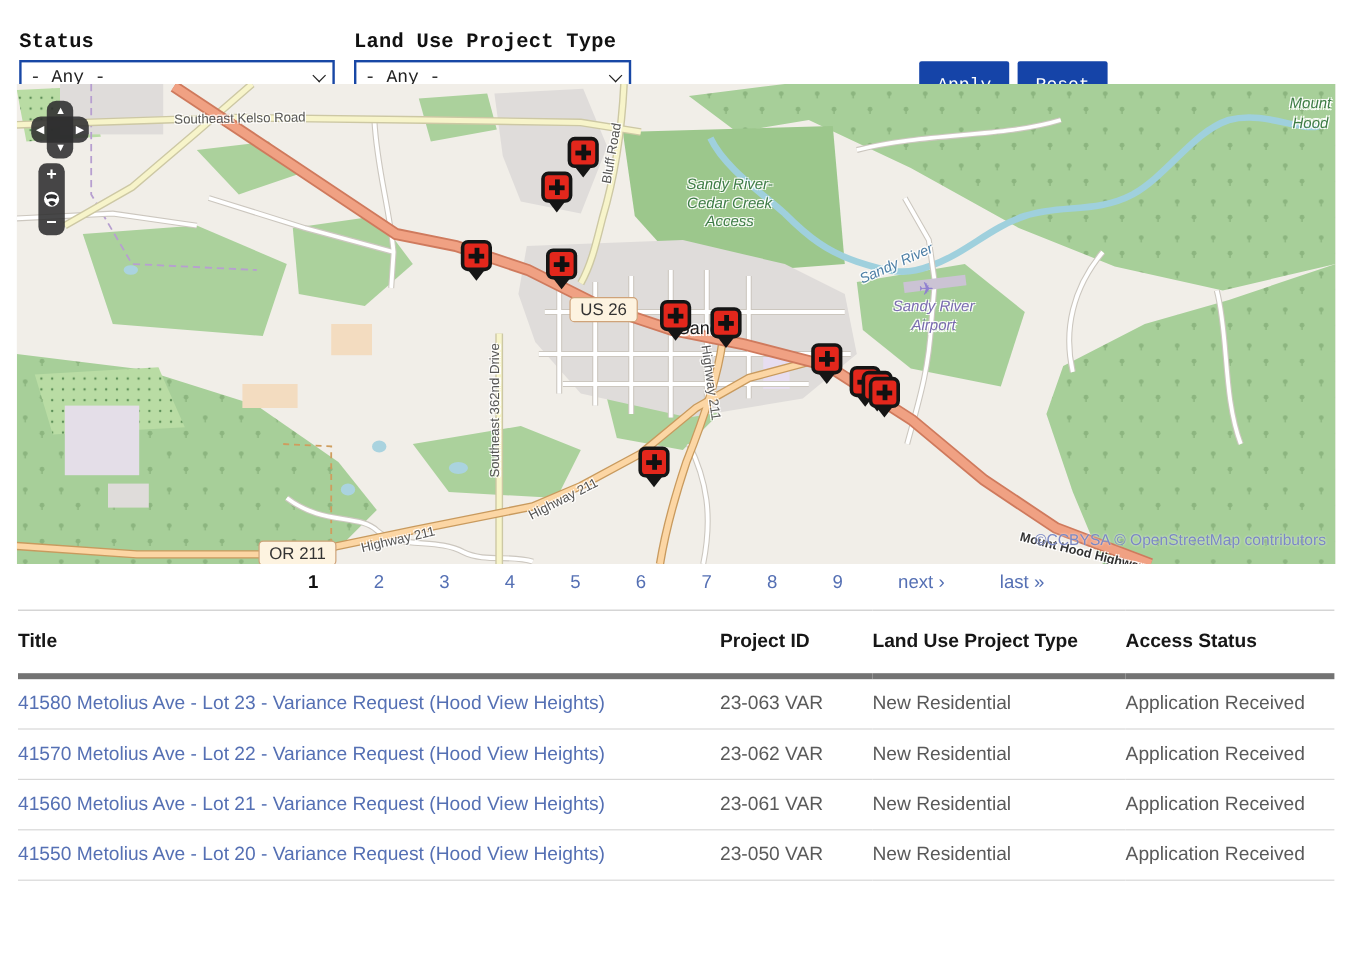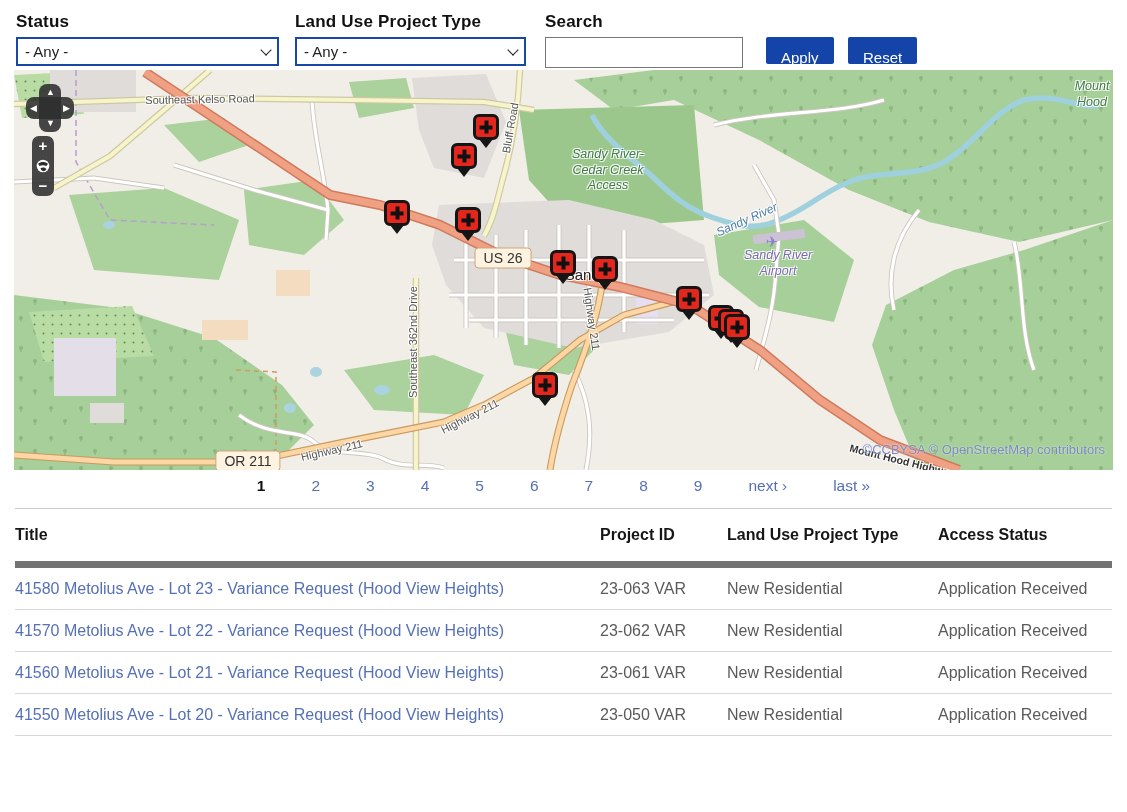--- a/index.html
+++ b/index.html
@@ -1,21 +1,21 @@
 <!DOCTYPE html>
 <html><head>
 <meta charset="utf-8">
 <style>
   * { box-sizing: border-box; margin: 0; padding: 0; }
   html,body { width:1127px; height:812px; overflow:hidden; background:#fff;
     font-family:"Liberation Sans", sans-serif; color:#1a1a1a; }
   body { position:relative; }
 
   
-  .filters { position:absolute; left:0; top:2px; width:1127px; height:74px; }
+  .filters { position:absolute; left:0; top:16px; width:1127px; height:74px;font-family:Liberation Mono, monospace; }
   .fgroup { position:absolute; top:10px; }
   .fgroup .flabel { display:block; font-size:17px; font-weight:bold; color:#111; margin-bottom:5px; letter-spacing:.2px; }
   .selwrap { position:relative; display:block; }
   select.fsel { appearance:none; -webkit-appearance:none; width:100%; height:29px;
      border:2px solid #1847a5; border-radius:0; background:#fff; font-size:15px; color:#222;
      padding:2px 26px 2px 7px; font-family:inherit; }
   .chev { position:absolute; right:9px; top:9px; width:8px; height:8px; pointer-events:none; }
   .chev::before { content:""; position:absolute; left:0; top:0; width:7px; height:7px;
      border-right:1.8px solid #222; border-bottom:1.8px solid #222; transform:rotate(45deg); }
   #g-status { left:16px; width:263px; }
@@ -76,21 +76,21 @@
   .pager .current { color:#111; font-weight:bold; }
 
   
   .table-wrap { position:absolute; left:15px; top:508px; width:1097px; }
   table.results { width:1097px; border-collapse:collapse; table-layout:fixed; }
   table.results col.c-title  { width:585px; }
   table.results col.c-id     { width:127px; }
   table.results col.c-type   { width:211px; }
   table.results col.c-status { width:174px; }
   table.results thead th { text-align:left; font-size:16px; font-weight:bold; color:#161616;
-     padding:15px 0 15px 0; border-top:1px solid #cbcbcb; border-bottom:7px solid #737373; vertical-align:middle; line-height:1.35; }
+     padding:15px 0 15px 0; border-top:1px solid #cbcbcb; border-bottom:5px solid #737373; vertical-align:middle; line-height:1.35; }
   th.h-type { padding-right:72px; }
   table.results td { font-size:16px; color:#5a5a5a; padding:9px 0; border-bottom:1px solid #d8d8d8;
      vertical-align:middle; line-height:1.45; }
   td.c-title { padding-right:64px; }
   td.c-status { padding-right:62px; }
   td.c-title a { color:#5570b4; text-decoration:none; cursor:pointer; }
 </style>
 </head>
 <body>
 
@@ -105,24 +105,20 @@
     </span>
   </div>
   <div class="fgroup" id="g-type">
     <span class="flabel">Land Use Project Type</span>
     <span class="selwrap">
       <select class="fsel">
         <option selected="">- Any -</option>
       </select>
       <span class="chev"></span>
     </span>
-  </div>
-  <div class="fgroup" id="g-search">
-    <span class="flabel">Search</span>
-    <input class="fsearch" type="text" value="" style="">
   </div>
   <button class="btn" id="btn-apply">Apply</button>
   <button class="btn" id="btn-reset">Reset</button>
 </div>
 
 <div class="map">
   <svg class="base" width="1099" height="400" viewBox="0 0 1099 400">
     <defs>
       <pattern id="orchard" width="9" height="9" patternUnits="userSpaceOnUse">
         <rect width="9" height="9" fill="#b9dca4"></rect>

